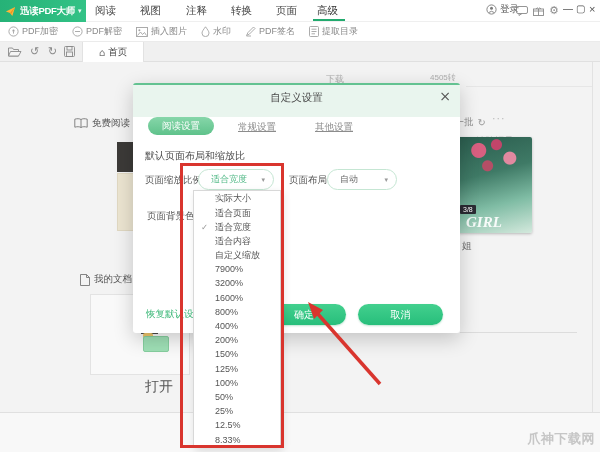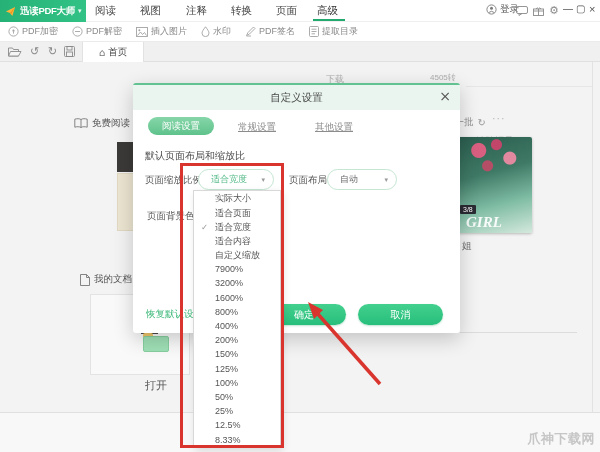--- a/index.html
+++ b/index.html
@@ -36,21 +36,21 @@
   .vline { position:absolute; background:#e2e2e2; width:1px; }
   .frag { position:absolute; color:#adadad; font-size:9px; }
   .sec-label { position:absolute; display:flex; align-items:center; font-size:9.5px; color:#555; }
   .sec-label svg { margin-right:4px; }
   .cover-dark { position:absolute; left:117px; top:142px; width:17px; height:30px; background:#3c3a38; }
   .cover-beige { position:absolute; left:117px; top:173px; width:17px; height:58px; background:#ece5d1; border:1px solid #e0d8c2; }
   .open-card { position:absolute; left:90px; top:294px; width:100px; height:81px; background:#f9f9f9; border:1px solid #e3e3e3; }
   .folder-bar { position:absolute; left:141px; top:331px; width:17px; height:3px; background:#4a4a4a; }
   .folder-body { position:absolute; left:143px; top:336px; width:26px; height:16px; background:#9fe0b6; border-radius:2px; border:1px solid #86cf9f; }
   .folder-tab { position:absolute; left:143px; top:333px; width:10px; height:4px; background:#f0c66a; border-radius:2px 2px 0 0; }
-  .open-label { position:absolute; left:145px; top:378px; font-size:11px; color:#555; }
+  .open-label { position:absolute; left:145px; top:378px; font-size:14px; color:#555; }
   .clear-row { position:absolute; left:459px; top:73px; font-size:9.5px; color:#b3b3b3; display:flex; align-items:center; }
   .clear-row .glyph { margin-right:9px; color:#a8a8a8; }
   .tiny-box { display:inline-block; width:6px; height:7px; border:1px solid #bdbdbd; margin-left:4px; }
   .refresh-row { position:absolute; left:445px; top:116px; font-size:9.5px; color:#8c8c8c; display:flex; align-items:center; }
   .refresh-row .glyph { margin-left:4px; font-size:10px; color:#9a9a9a; }
   .dots { position:absolute; left:492px; top:112px; font-size:11px; color:#bdbdbd; letter-spacing:1px; }
   .book-cover { position:absolute; left:458px; top:137px; width:74px; height:96px; border-radius:2px; overflow:hidden;
       background:
         radial-gradient(circle at 28% 14%, #d95f80 0 7px, rgba(0,0,0,0) 8px),
         radial-gradient(circle at 52% 8%, #c2456a 0 5px, rgba(0,0,0,0) 6px),
@@ -59,21 +59,21 @@
         linear-gradient(165deg, #2b5d4e 0%, #3f7a66 38%, #7fbca4 68%, #d4e9dd 100%);
       box-shadow:0 1px 3px rgba(0,0,0,.25); }
   .book-script { position:absolute; left:8px; bottom:2px; font-family:"Liberation Serif", serif; font-style:italic; font-weight:bold; font-size:15px; color:#ffffff; opacity:.92; }
   .book-badge { position:absolute; left:2px; top:68px; background:#2b2b33; color:#fff; font-size:7px; padding:1px 3px; border-radius:1px; }
   .book-title-frag { position:absolute; left:462px; top:240px; font-size:9.5px; color:#666; }
   .bottombar { position:absolute; left:0; top:412px; width:600px; height:40px; background:#f8f8f8; border-top:1px solid #e0e0e0; }
   .watermark { position:absolute; right:5px; top:17px; font-size:13px; font-weight:bold; color:#c6c6c6; letter-spacing:.5px; }
 
   
   .dialog { position:absolute; left:133px; top:83px; width:327px; height:250px; background:#ffffff; border-top:2px solid #63c291; border-radius:3px; box-shadow:0 6px 20px rgba(0,0,0,.20); z-index:10; }
-  .dlg-header { position:absolute; left:0; top:0; width:100%; height:25px; background:#e9f5ee; }
+  .dlg-header { position:absolute; left:0; top:0; width:100%; height:32px; background:#e9f5ee; }
   .dlg-title { position:absolute; left:0; top:6px; width:100%; text-align:center; font-size:10.5px; color:#4a4a4a; }
   .dlg-close { position:absolute; right:9px; top:3px; font-size:14px; color:#555; cursor:pointer; }
   .dlg-tab-active { position:absolute; left:15px; top:32px; width:66px; height:18px; border-radius:9px; background:linear-gradient(180deg,#86d6a9,#5fc28b); color:#fff; font-size:9.5px; display:flex; align-items:center; justify-content:center; }
   .dlg-tab { position:absolute; top:36px; font-size:9.5px; color:#8c8c8c;text-decoration:underline; }
   .dlg-section { position:absolute; left:12px; top:64px; font-size:10px; color:#4c4c4c; }
   .dlg-label { position:absolute; font-size:9.5px; color:#555; }
   .combo { position:absolute; height:21px; background:#fff; border:1px solid #c5e6d3; border-radius:11px; display:flex; align-items:center; font-size:9px; }
   .combo .val { margin-left:12px; }
   .combo .caret { position:absolute; right:8px; font-size:7px; color:#999; }
   .link-green { position:absolute; left:13px; top:223px; font-size:9.5px; color:#3cb878; }

